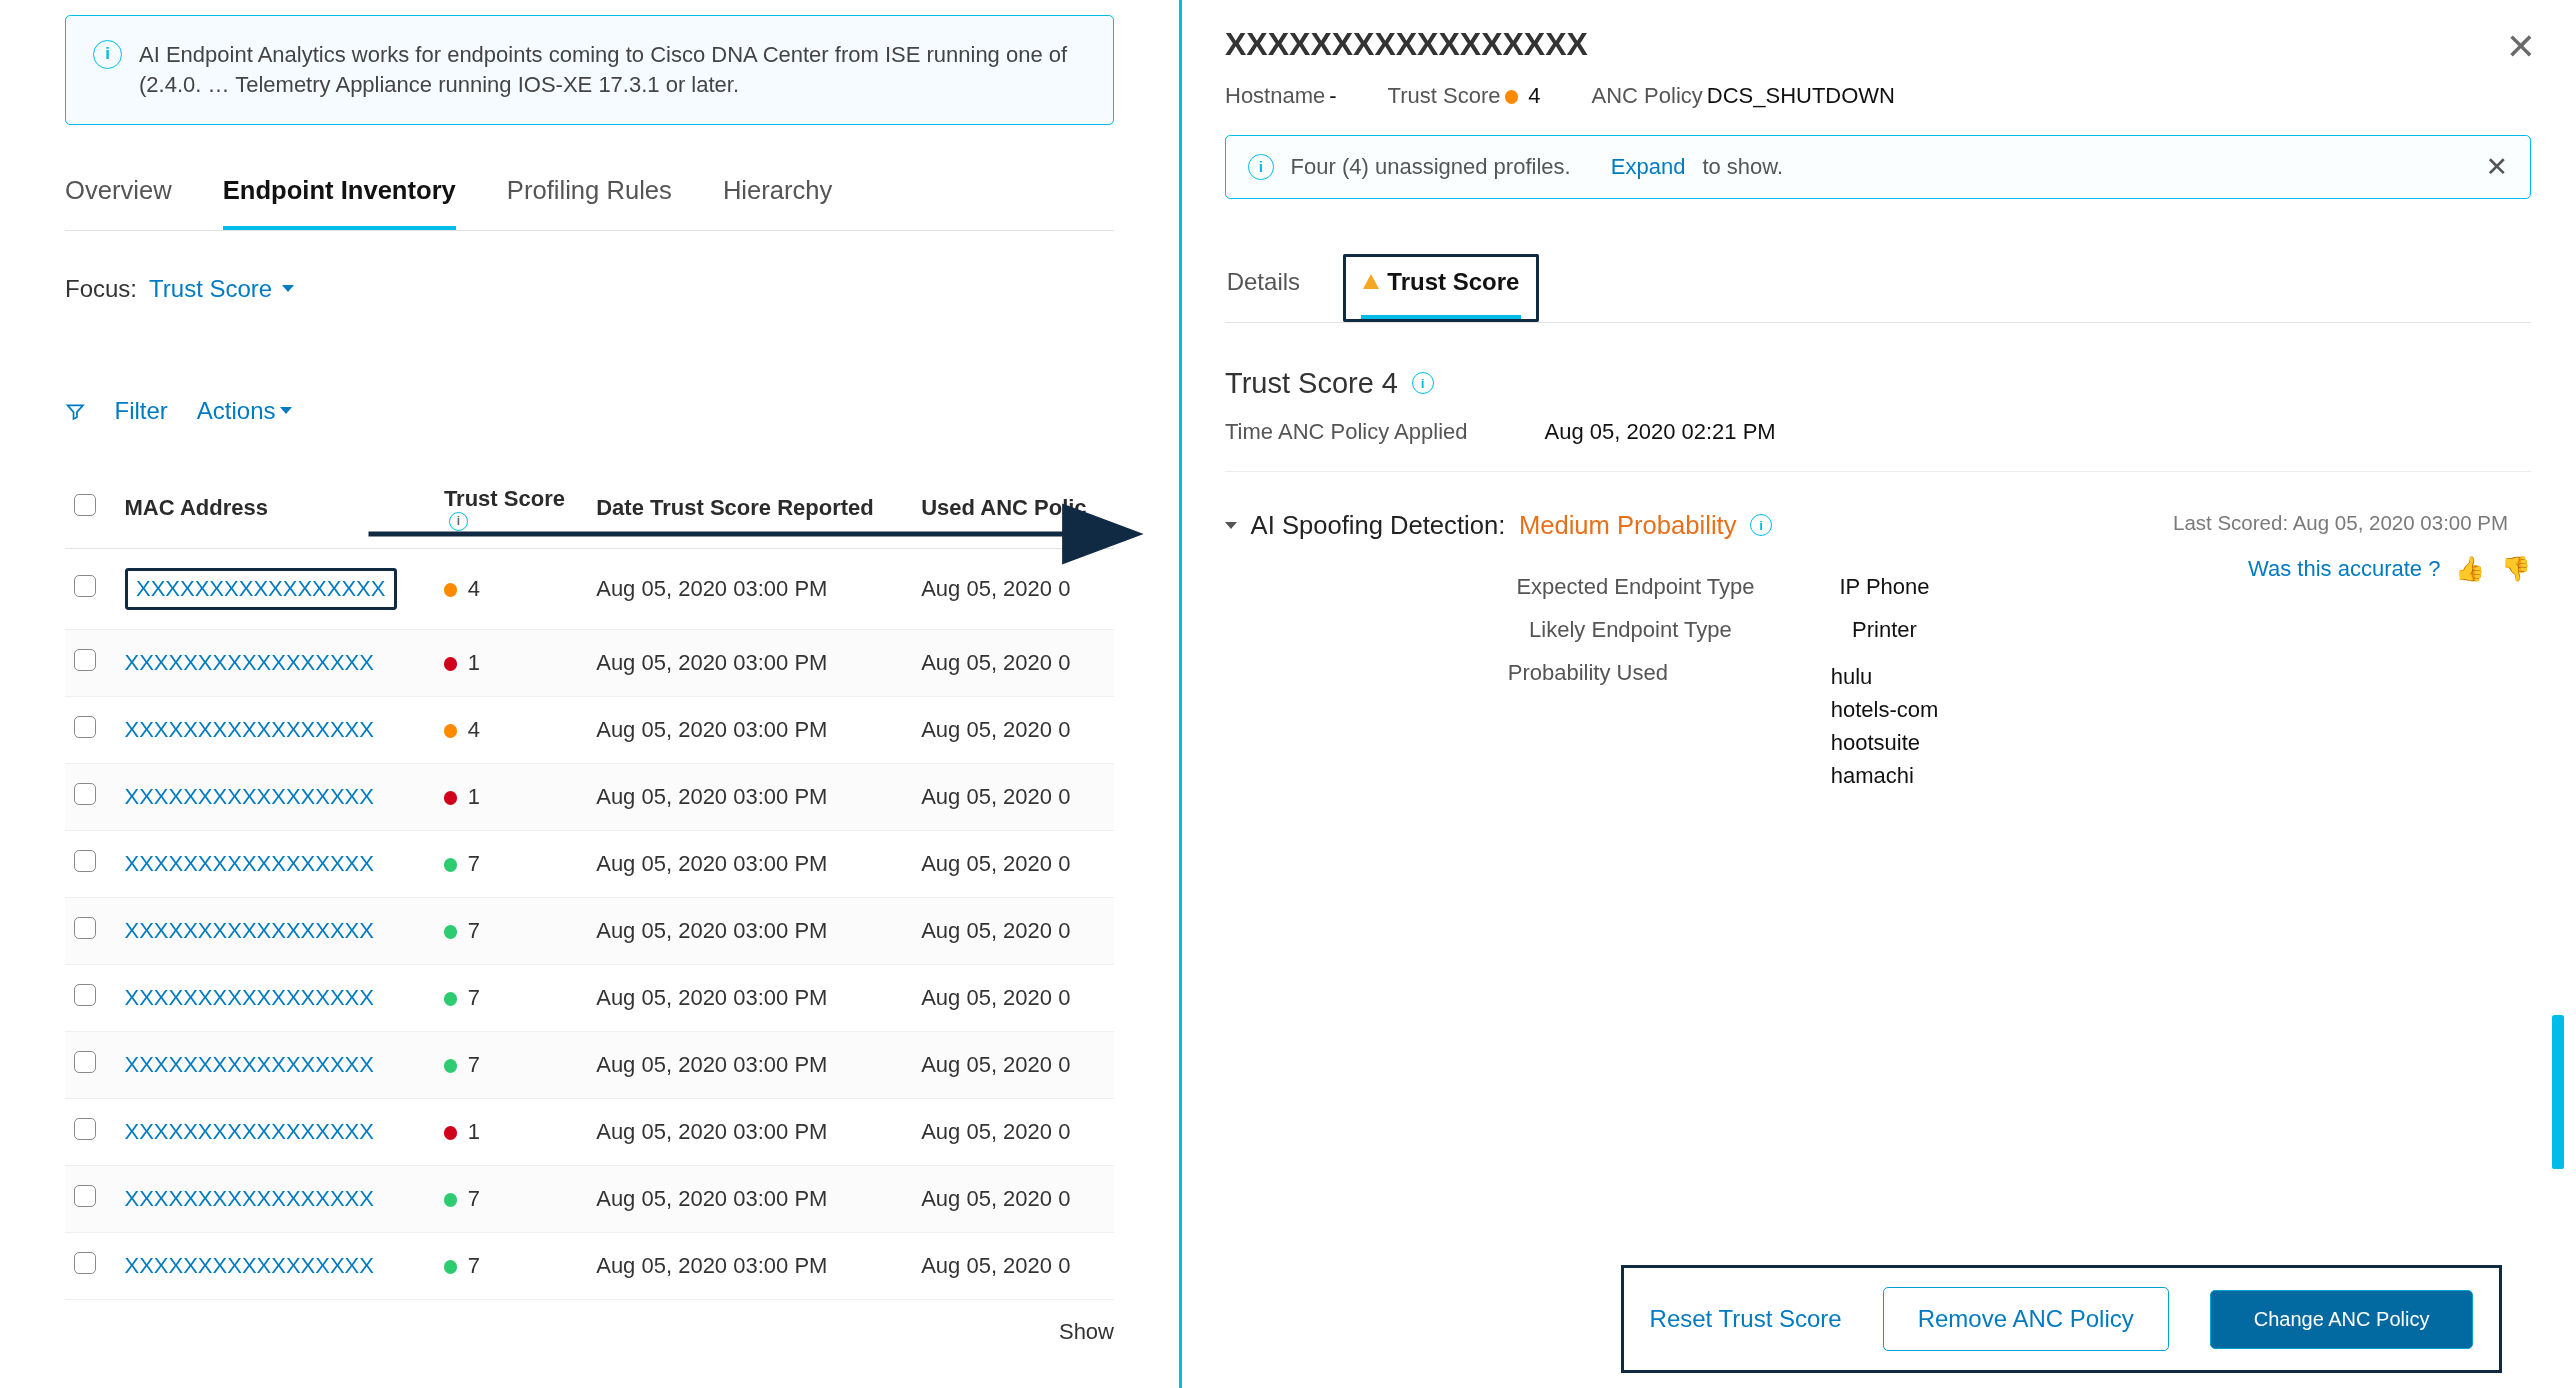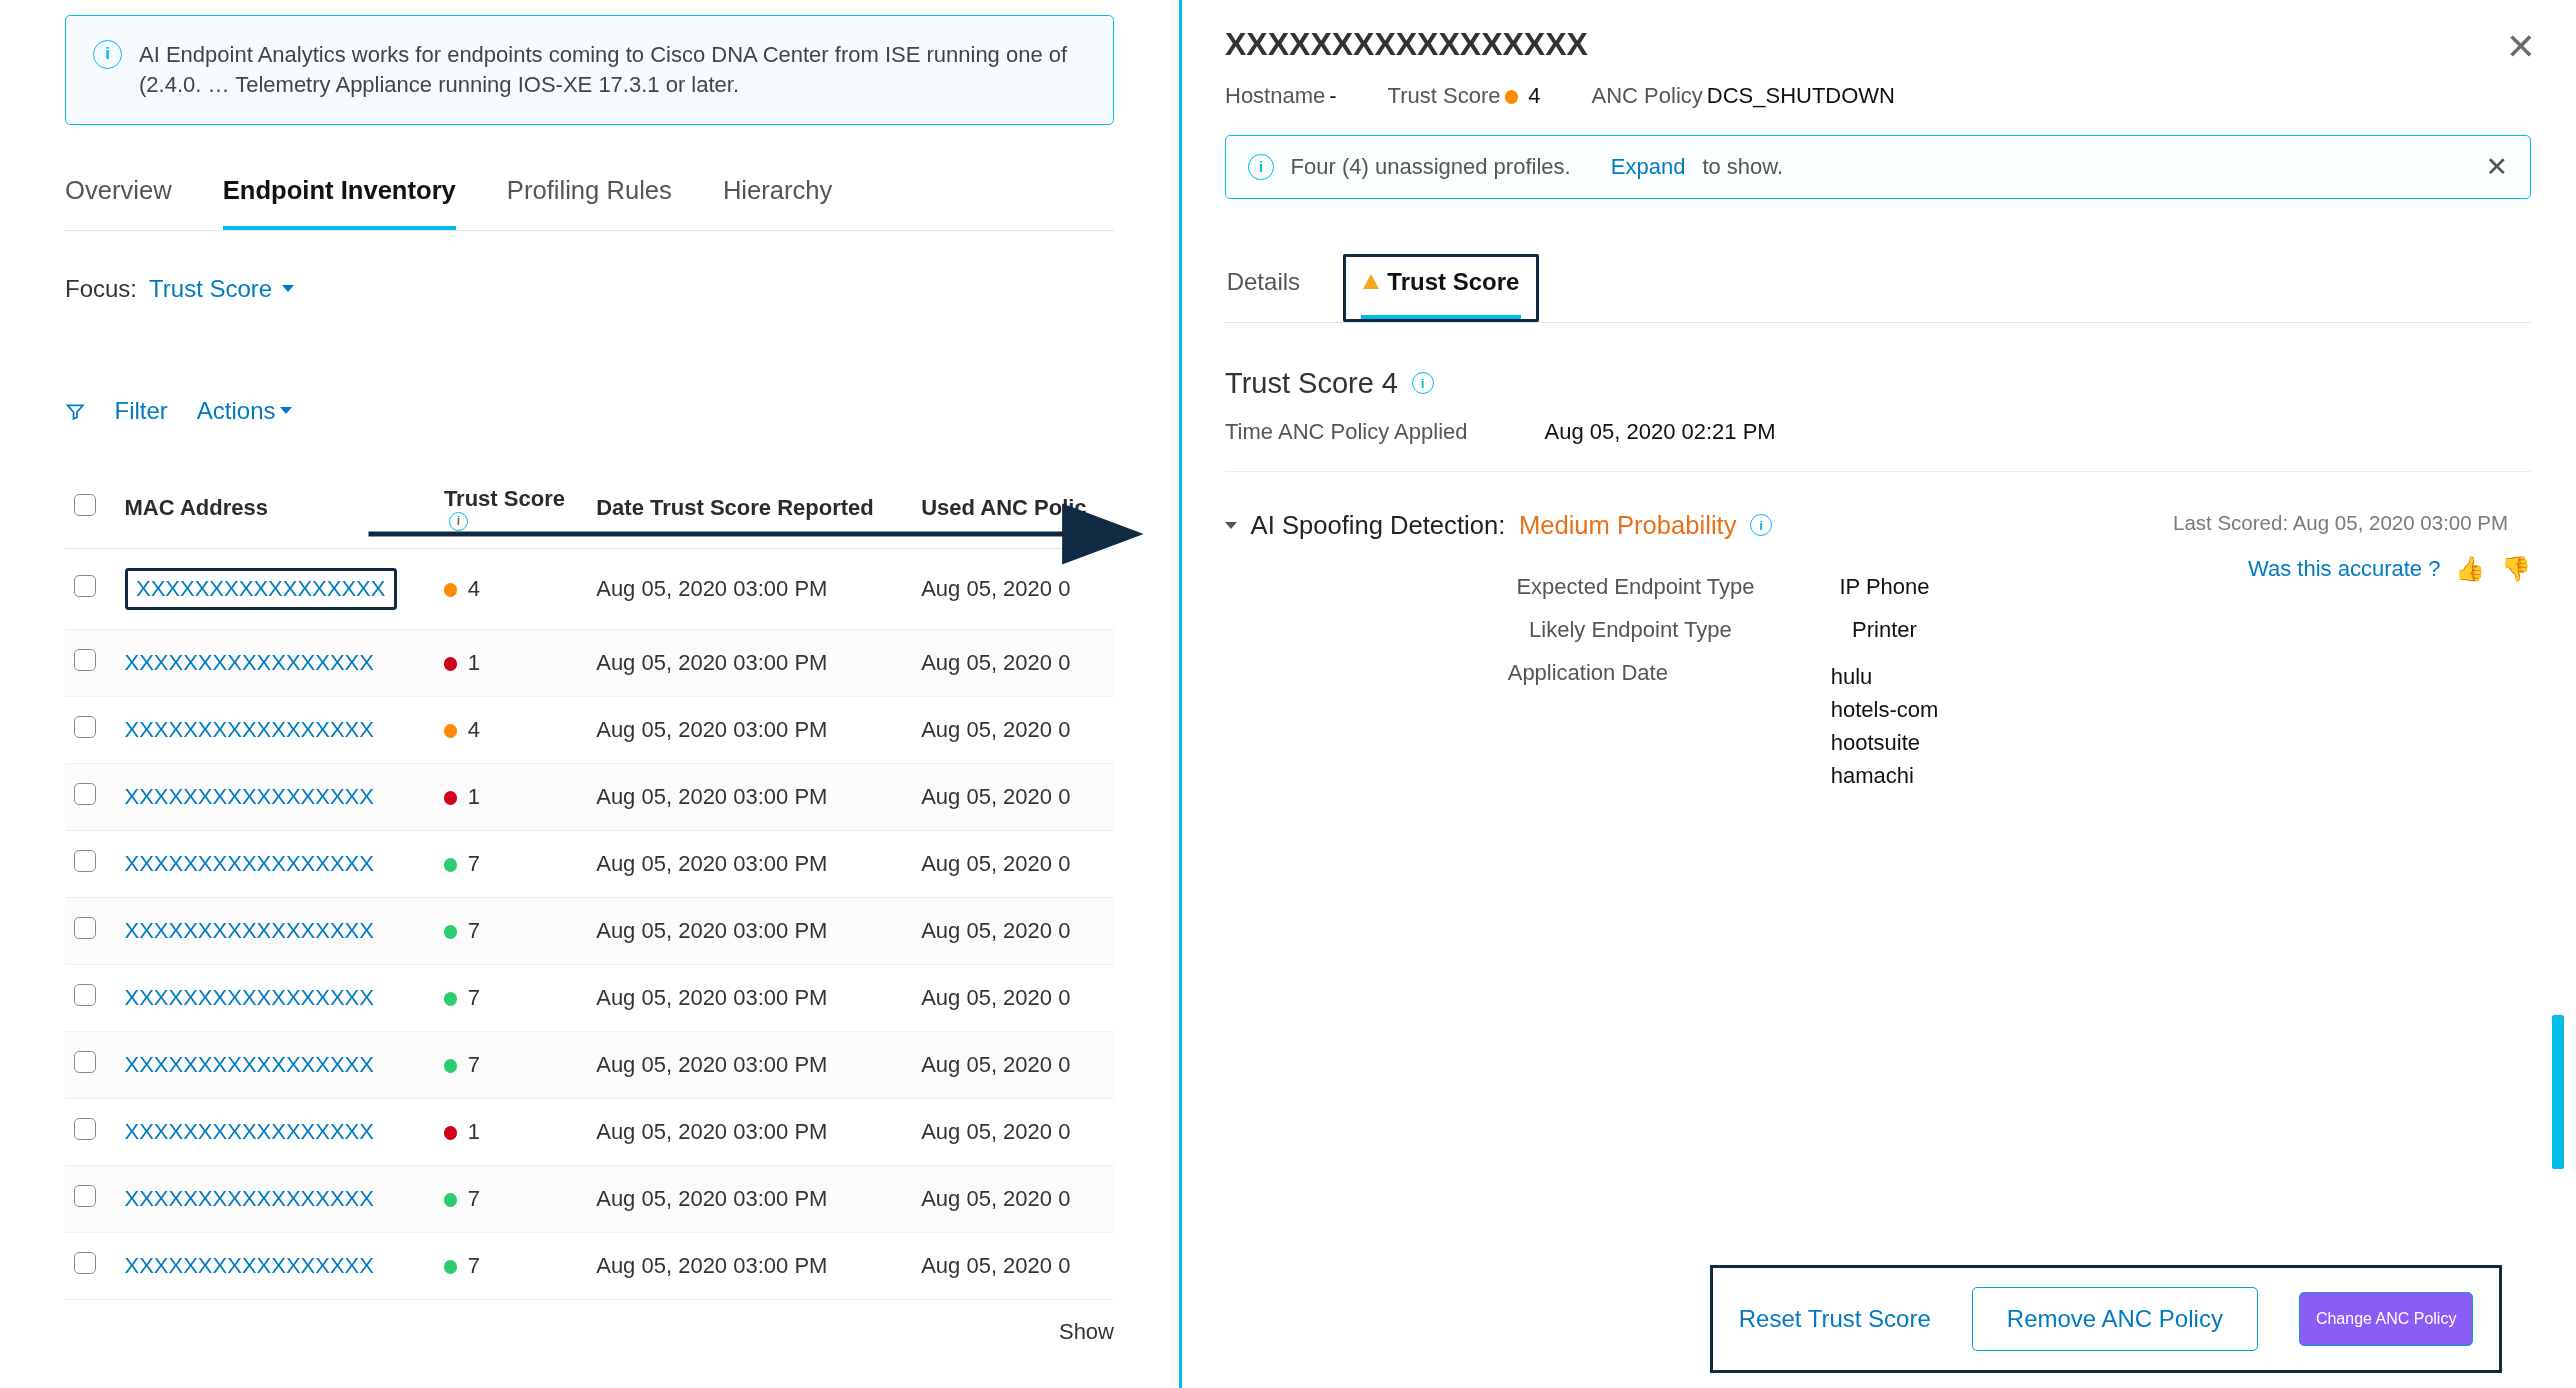--- a/index.html
+++ b/index.html
@@ -84,21 +84,21 @@
 
   .sec-right { text-align:left; font-size:20.5px; color:#7a7a7a; min-width:358px; }
   .accurate { color:#007bc1; margin-top:20.5px; display:flex; align-items:center; gap:15.4px; justify-content:flex-end; font-size:22px; }
   .thumb { color:#007bc1; font-size:24px; cursor:pointer; }
 
   .side-handle { position:absolute; right:10.2px; top:1015px; width:12px; height:154px; background:#00bceb; border-radius:2.6px; }
 
   .footer-actions { position:absolute; bottom:16px; right:72px; display:flex; gap:41px; align-items:center; border:3.4px solid #102a43; padding:19px 25.6px; }
   .link-btn { color:#007bc1; font-size:24px; background:none; border:none; cursor:pointer; }
   .outline-btn { color:#007bc1; font-size:24px; background:#fff; border:1.7px solid #00a0d1; border-radius:5.1px; padding:17px 34px; cursor:pointer; }
-  .primary-btn { color:#fff; font-size:16px; background:#8b5cf6; border:1.7px solid #00a0d1; border-radius:5.1px; padding:17px 16px; cursor:pointer; }
+  .primary-btn { color:#fff; font-size:20px; background:#0369a1; border:1.7px solid #00a0d1; border-radius:5.1px; padding:17px 43px; cursor:pointer; }
 </style>
 </head>
 <body>
 
 <div class="app">
 
   <div class="left">
     <div class="banner">
       <span class="info-icon">i</span>
       <div class="text">AI Endpoint Analytics works for endpoints coming to Cisco DNA Center from ISE running one of (2.4.0. … Telemetry Appliance running IOS-XE 17.3.1 or later.</div>
@@ -295,21 +295,21 @@
           <div class="sec-grid">
             <div class="row">
                 <span class="k">Expected Endpoint Type</span>
                 <span class="v">IP Phone</span>
               </div>
             <div class="row">
                 <span class="k">Likely Endpoint Type</span>
                 <span class="v">Printer</span>
               </div>
             <div class="row">
-                <span class="k">Application Date</span>
+                <span class="k">Probability Used</span>
               <span class="v apps-list" id="apps-list">
                   <div>hulu</div>
                   <div>hotels-com</div>
                   <div>hootsuite</div>
                   <div>hamachi</div>
                 </span>
             </div>
           </div>
         </div>
         <div class="sec-right">

